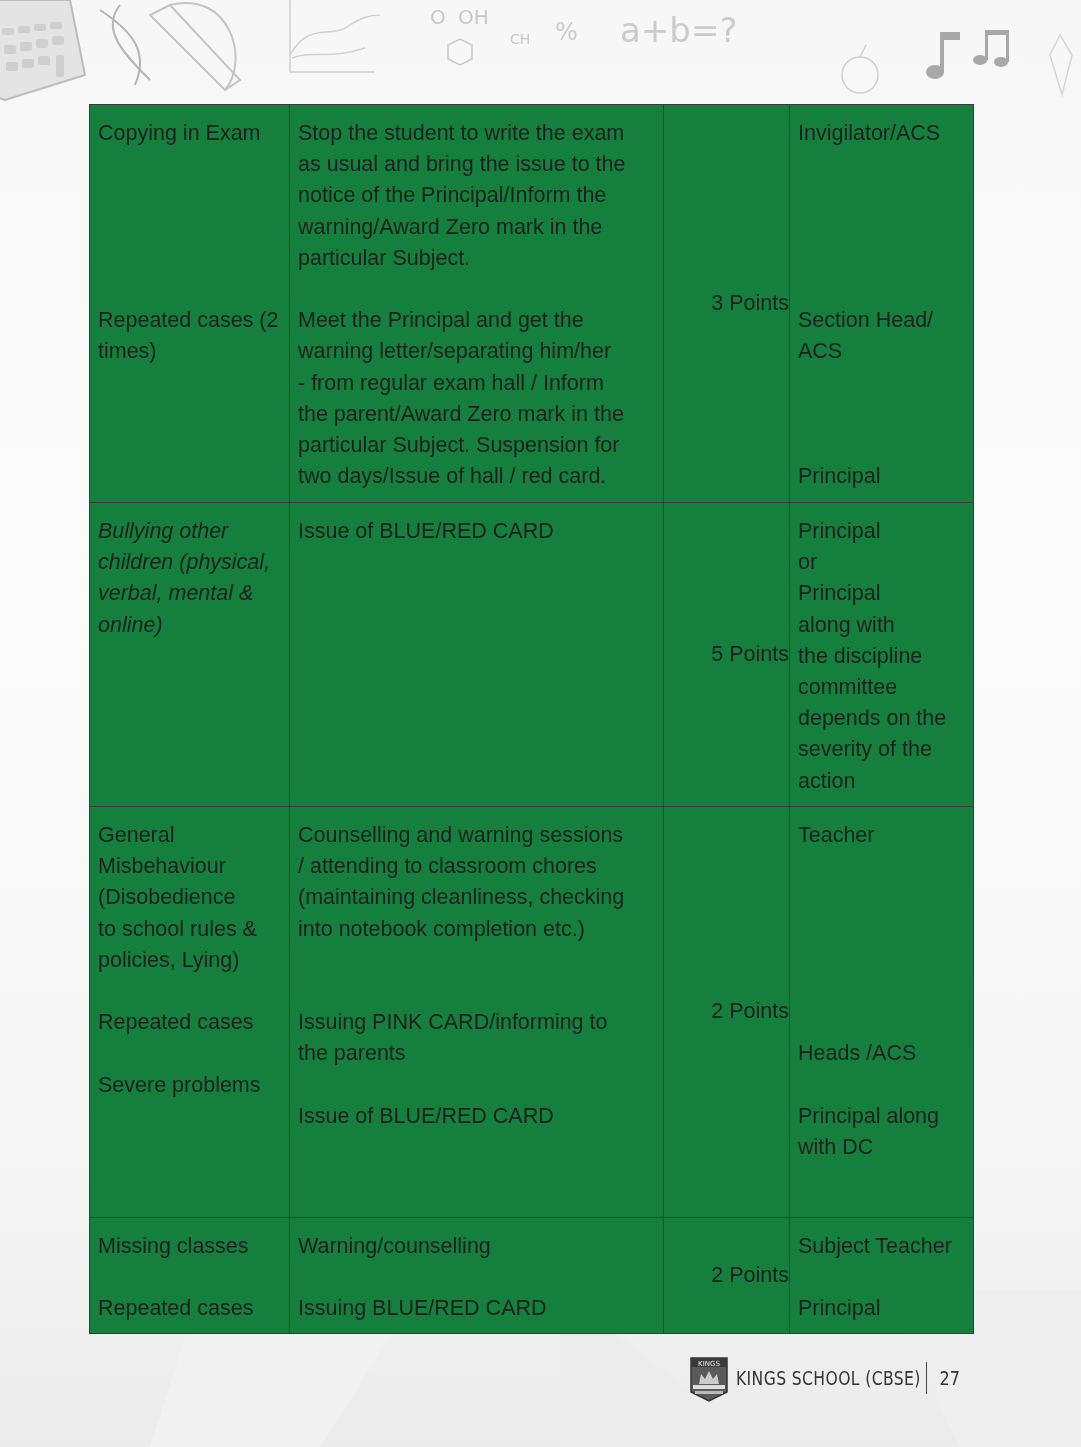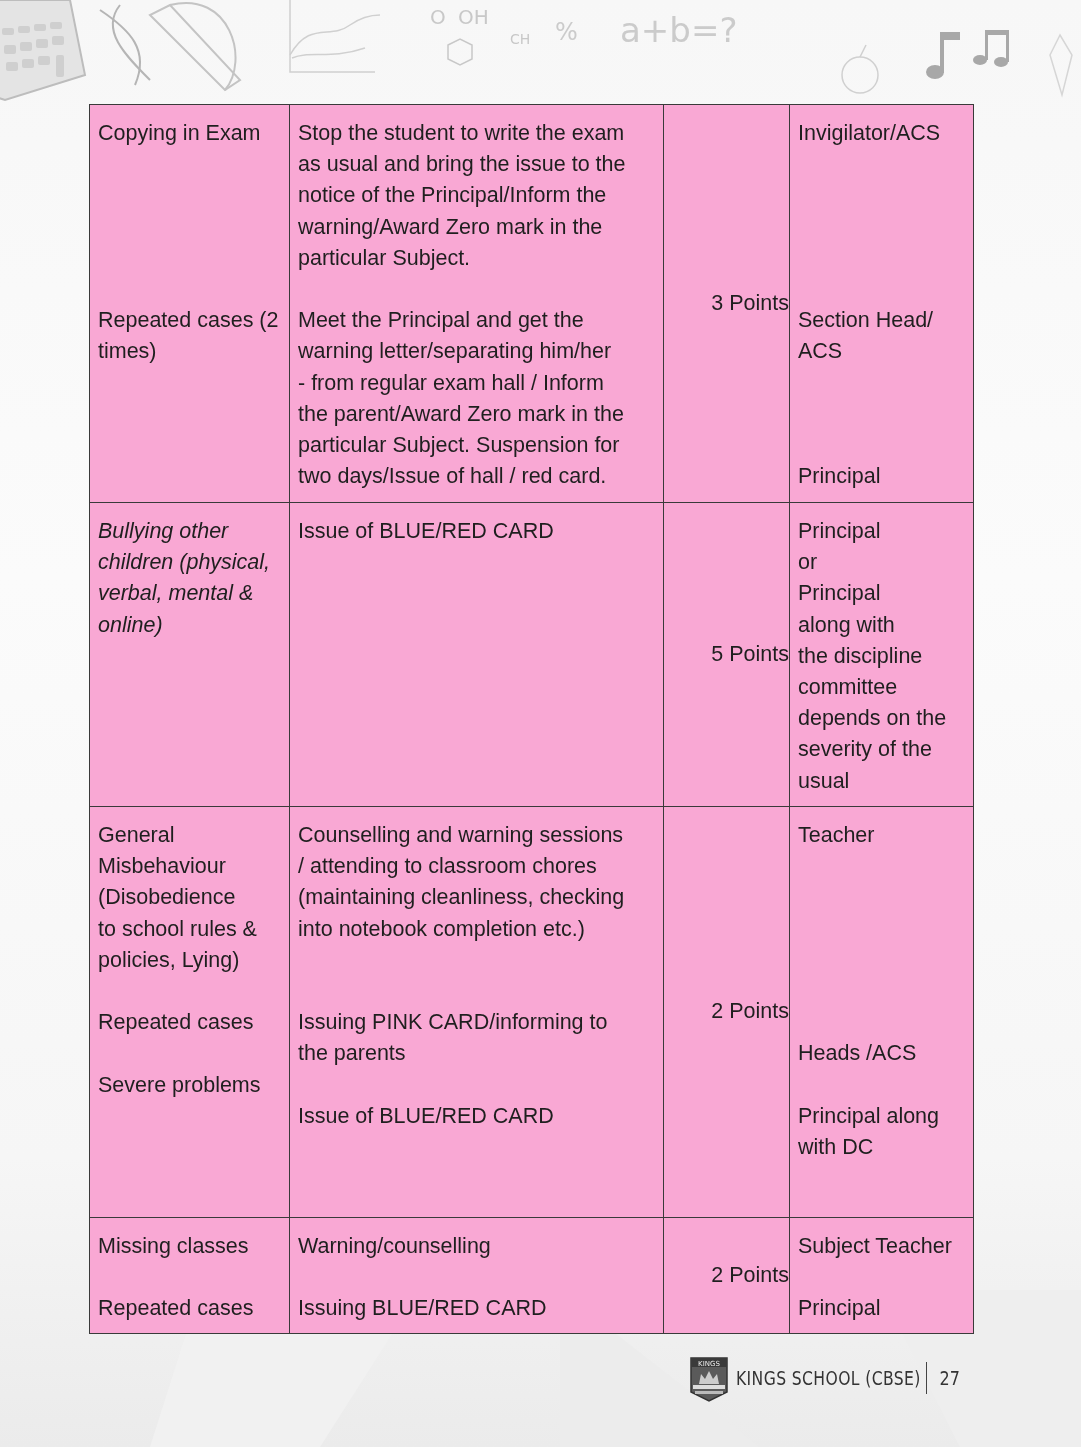--- a/index.html
+++ b/index.html
@@ -7,21 +7,21 @@
     width: 1081px; height: 1447px; position: relative; overflow: hidden;
     background: linear-gradient(180deg, #f7f7f7 0%, #fbfbfb 40%, #f6f6f6 80%, #ebebeb 100%);
     font-family: "Liberation Sans", sans-serif;
     color: #222;
   }
   .bg-deco { position: absolute; left: 0; top: 0; width: 1081px; height: 110px; }
   .bg-bottom { position: absolute; left: 0; top: 1290px; width: 1081px; height: 157px; }
   .doc-table {
     position: absolute; left: 89px; top: 104px;
     border-collapse: collapse; table-layout: fixed;
-    background: #f9a8d4;
+    background: #15803d;
   }
   .doc-table td {
     border: 1.5px solid #3a3a3a;
     vertical-align: top;
     padding: 0;
     font-size: 21.5px; line-height: 31.2px;
     color: #1f1f1f;
   }
   .col1 { width: 200px; }
   .col2 { width: 374px; }
@@ -186,21 +186,21 @@
       <td>
           <div class="cell-inner" style="padding-top:13px;">
             <span class="ln">Principal</span>
             <span class="ln">or</span>
             <span class="ln">Principal</span>
             <span class="ln">along with</span>
             <span class="ln">the discipline</span>
             <span class="ln">committee</span>
             <span class="ln">depends on the</span>
             <span class="ln">severity of the</span>
-            <span class="ln">usual</span>
+            <span class="ln">action</span>
           </div>
         </td>
     </tr>
     <tr style="height:411px;">
       <td>
           <div class="cell-inner" style="padding-top:13px;">
             <span class="ln">General</span>
             <span class="ln">Misbehaviour</span>
             <span class="ln">(Disobedience</span>
             <span class="ln">to school rules &amp;</span>

